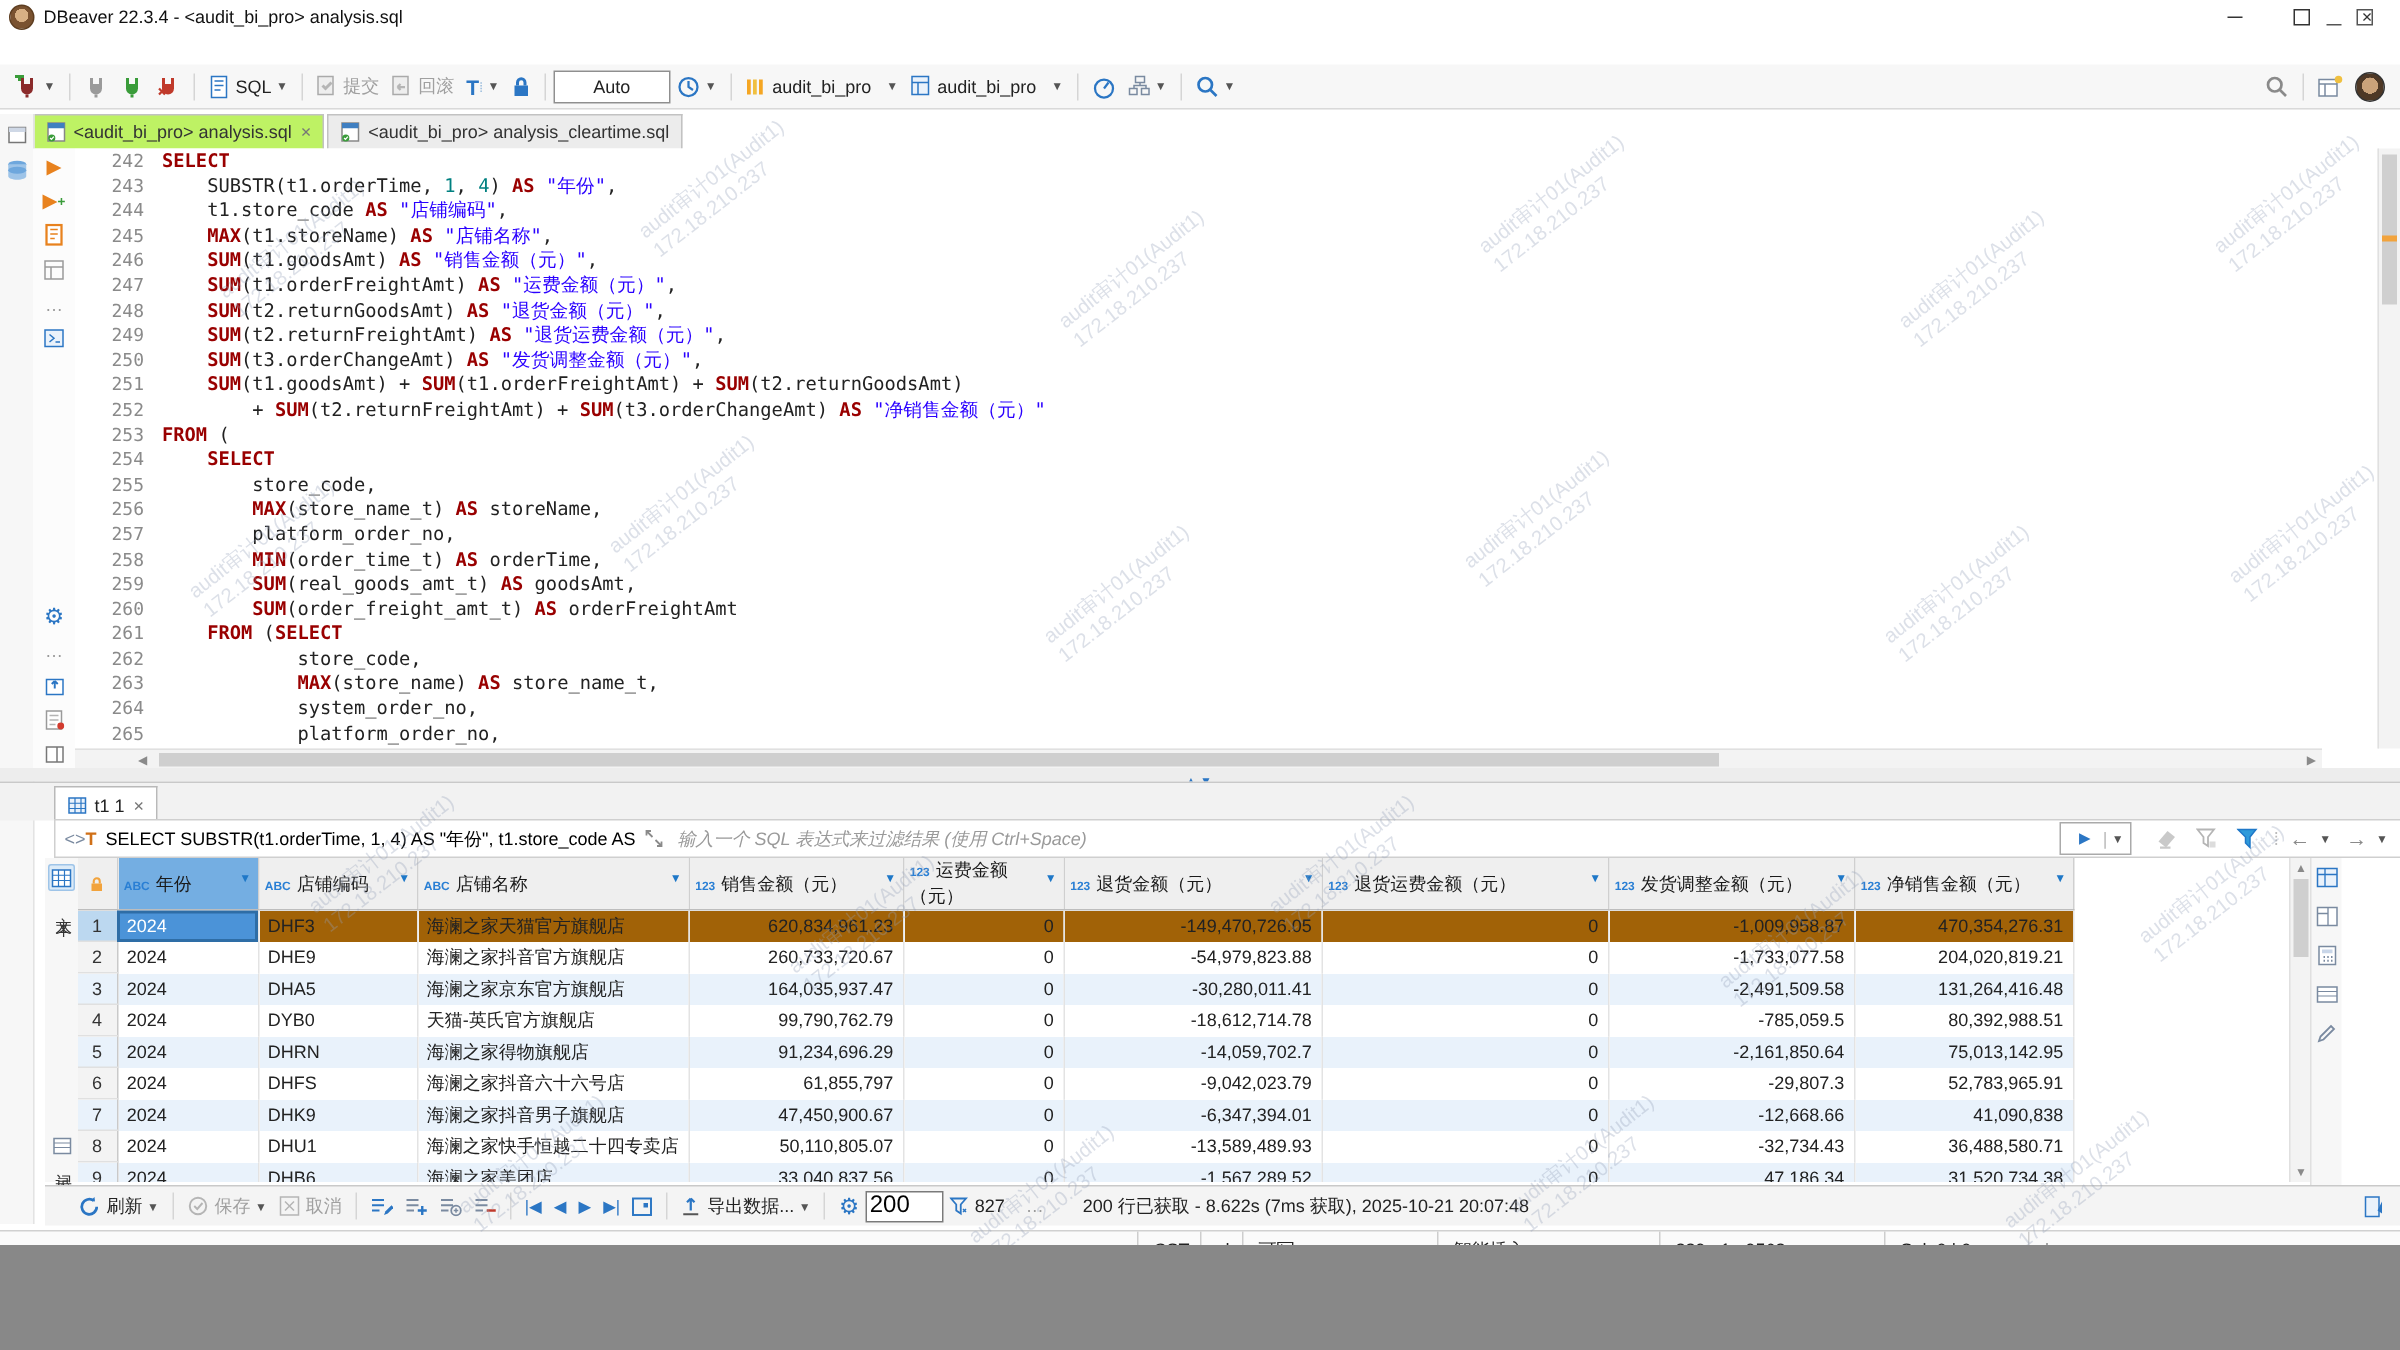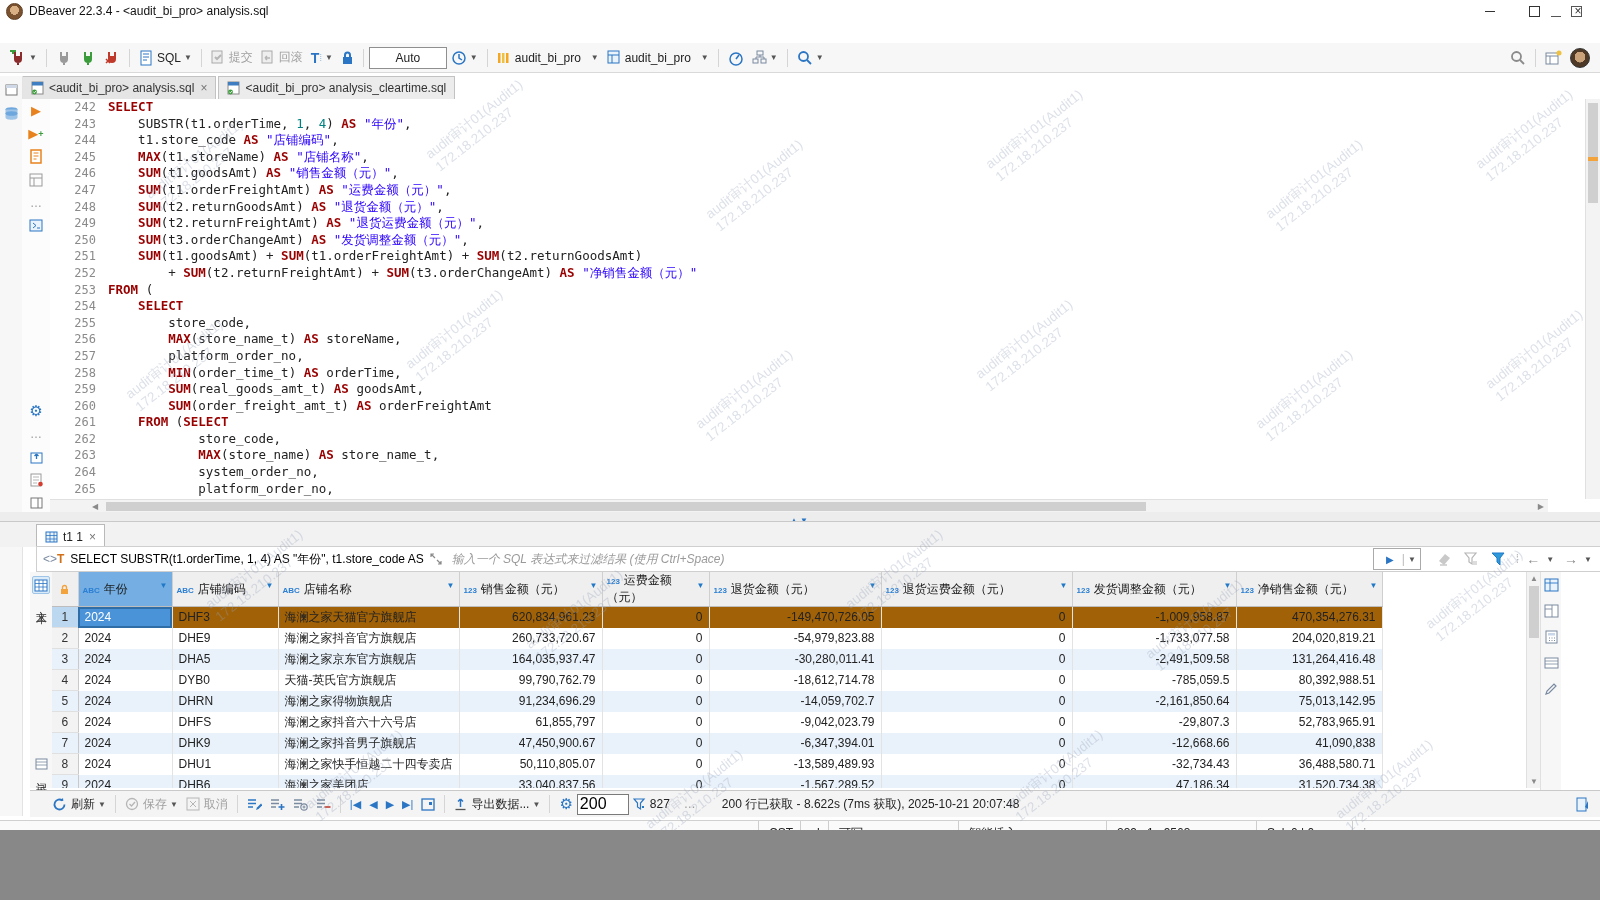--- a/index.html
+++ b/index.html
@@ -27,21 +27,21 @@
   .tbtn{display:inline-flex;align-items:center;margin:0 2px;height:24px;padding:0 2px;}
   .tbtn .lbl{margin-left:4px;}
   .disabled{color:#a0a0a0;}
   .combo{border:1px solid #8f8f8f;background:#fff;height:20px;min-width:64px;display:inline-flex;align-items:center;justify-content:center;padding:0 6px;}
   #toolbar-right{position:absolute;right:6px;top:43px;height:30px;display:flex;align-items:center;}
   .avatar{width:18px;height:18px;border-radius:50%;background:radial-gradient(circle at 50% 45%,#caa27a 0 40%,#4e3826 41% 100%);border:1px solid #333;}
 
   
   #tabstrip{position:absolute;left:22px;top:76px;width:1556px;height:23px;display:flex;align-items:flex-end;}
   .etab{display:flex;align-items:center;height:22px;padding:0 8px;border:1px solid #c2c2c2;border-bottom:none;background:#ececec;color:#333;margin-right:2px;}
-  .etab.active{background:#e5e5e5;font-weight:normal;}
+  .etab.active{background:#bef264;font-weight:normal;}
   .closex{margin-left:6px;color:#777;font-size:12px;}
   #viewbtns{position:absolute;right:18px;top:6px;display:flex;gap:10px;align-items:center;}
 
   
   #leftstrip{position:absolute;left:0;top:76px;width:22px;height:740px;background:#f7f7f7;border-right:1px solid #e3e3e3;}
   #edtoolcol{position:absolute;left:22px;top:99px;width:28px;height:415px;background:#fcfcfc;display:flex;flex-direction:column;align-items:center;}
   #edtoolcol .ic{height:23px;display:flex;align-items:center;justify-content:center;width:100%;}
 
   
   #codearea{position:absolute;left:50px;top:99px;width:1498px;height:400px;background:#fff;overflow:hidden;

